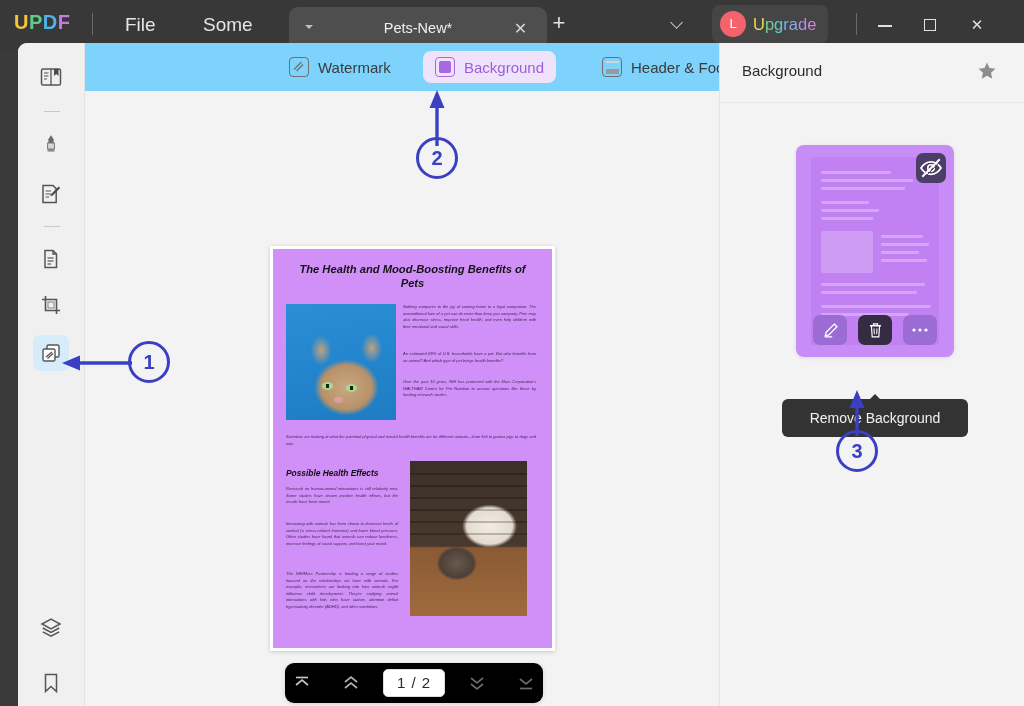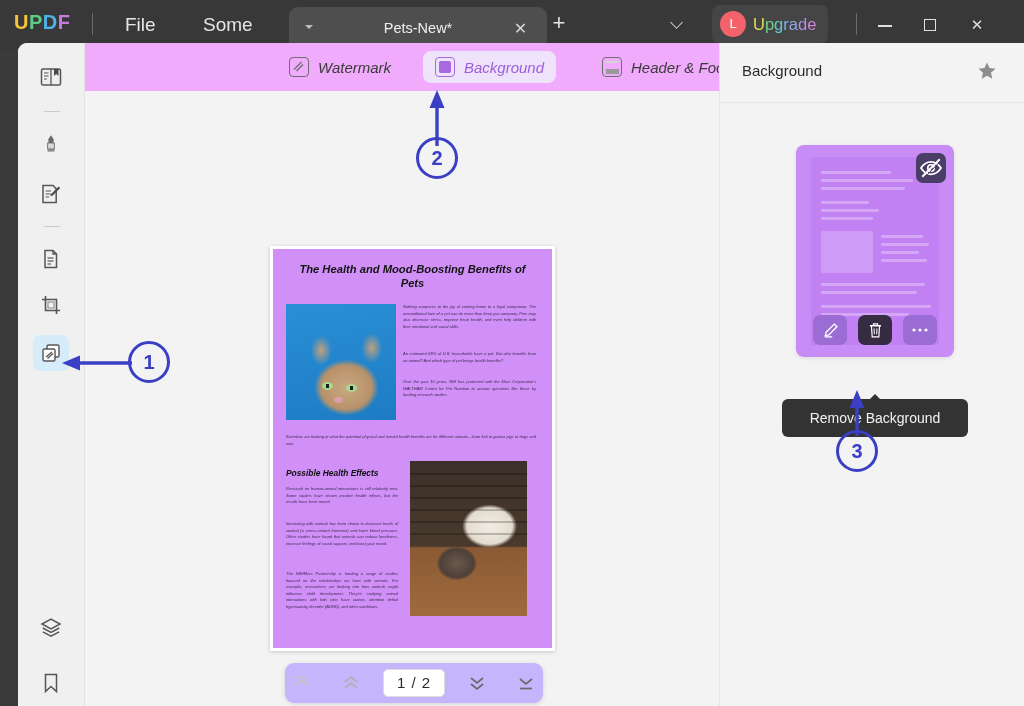--- a/index.html
+++ b/index.html
@@ -119,22 +119,21 @@
   }
   .sb-item.active { background:#d6ecfb; }
   .sb-item svg { position:absolute; left:6px; top:6px; }
   .sb-sep {
     position:absolute; left:26px; width:16px; height:1px; background:#c9c9c9;
   }
 
   
   .ctr-toolbar {
     position:absolute; left:67px; top:0; width:700px; height:48px;
-    background:#f0abfc;
-    font-style:italic;
+    background:#7dd3fc;
   }
   .tool-btn {
     position:absolute; top:8px; height:32px;
     display:flex; align-items:center; gap:9px;
     padding:0 12px; border-radius:8px; cursor:default;
     color:#3b3b3b; font-size:15px; white-space:nowrap;
   }
   .tool-btn.active { background:#efe2fb; color:#9b5fd9; }
   .tool-btn.wm  { left:192px; }
   .tool-btn.bg  { left:338px; }
@@ -209,21 +208,21 @@
     position:absolute; left:0; right:0; height:2px; background:rgba(0,0,0,0.22);
   }
   .sec-head {
     position:absolute; left:16px; top:222px;
     color:#101010; font-size:8.4px; font-weight:bold;
   }
 
   
   .pagenav {
     position:absolute; left:267px; top:620px; width:258px; height:40px;
-    background:#c4b5fd; border-radius:9px;
+    background:#000000; border-radius:9px;
     box-shadow:0 1px 5px rgba(0,0,0,0.13);
     display:flex; align-items:center; justify-content:center; gap:15px;
   }
   .pn-btn { width:34px; height:28px; cursor:default; position:relative; }
   .pn-box {
     width:70px; height:28px; border:1px solid #dcdcdc; border-radius:5px;
     background:#fff; color:#2a2a2a; font-size:15px;
     line-height:26px; text-align:center; letter-spacing:1px; cursor:default;
   }
 

